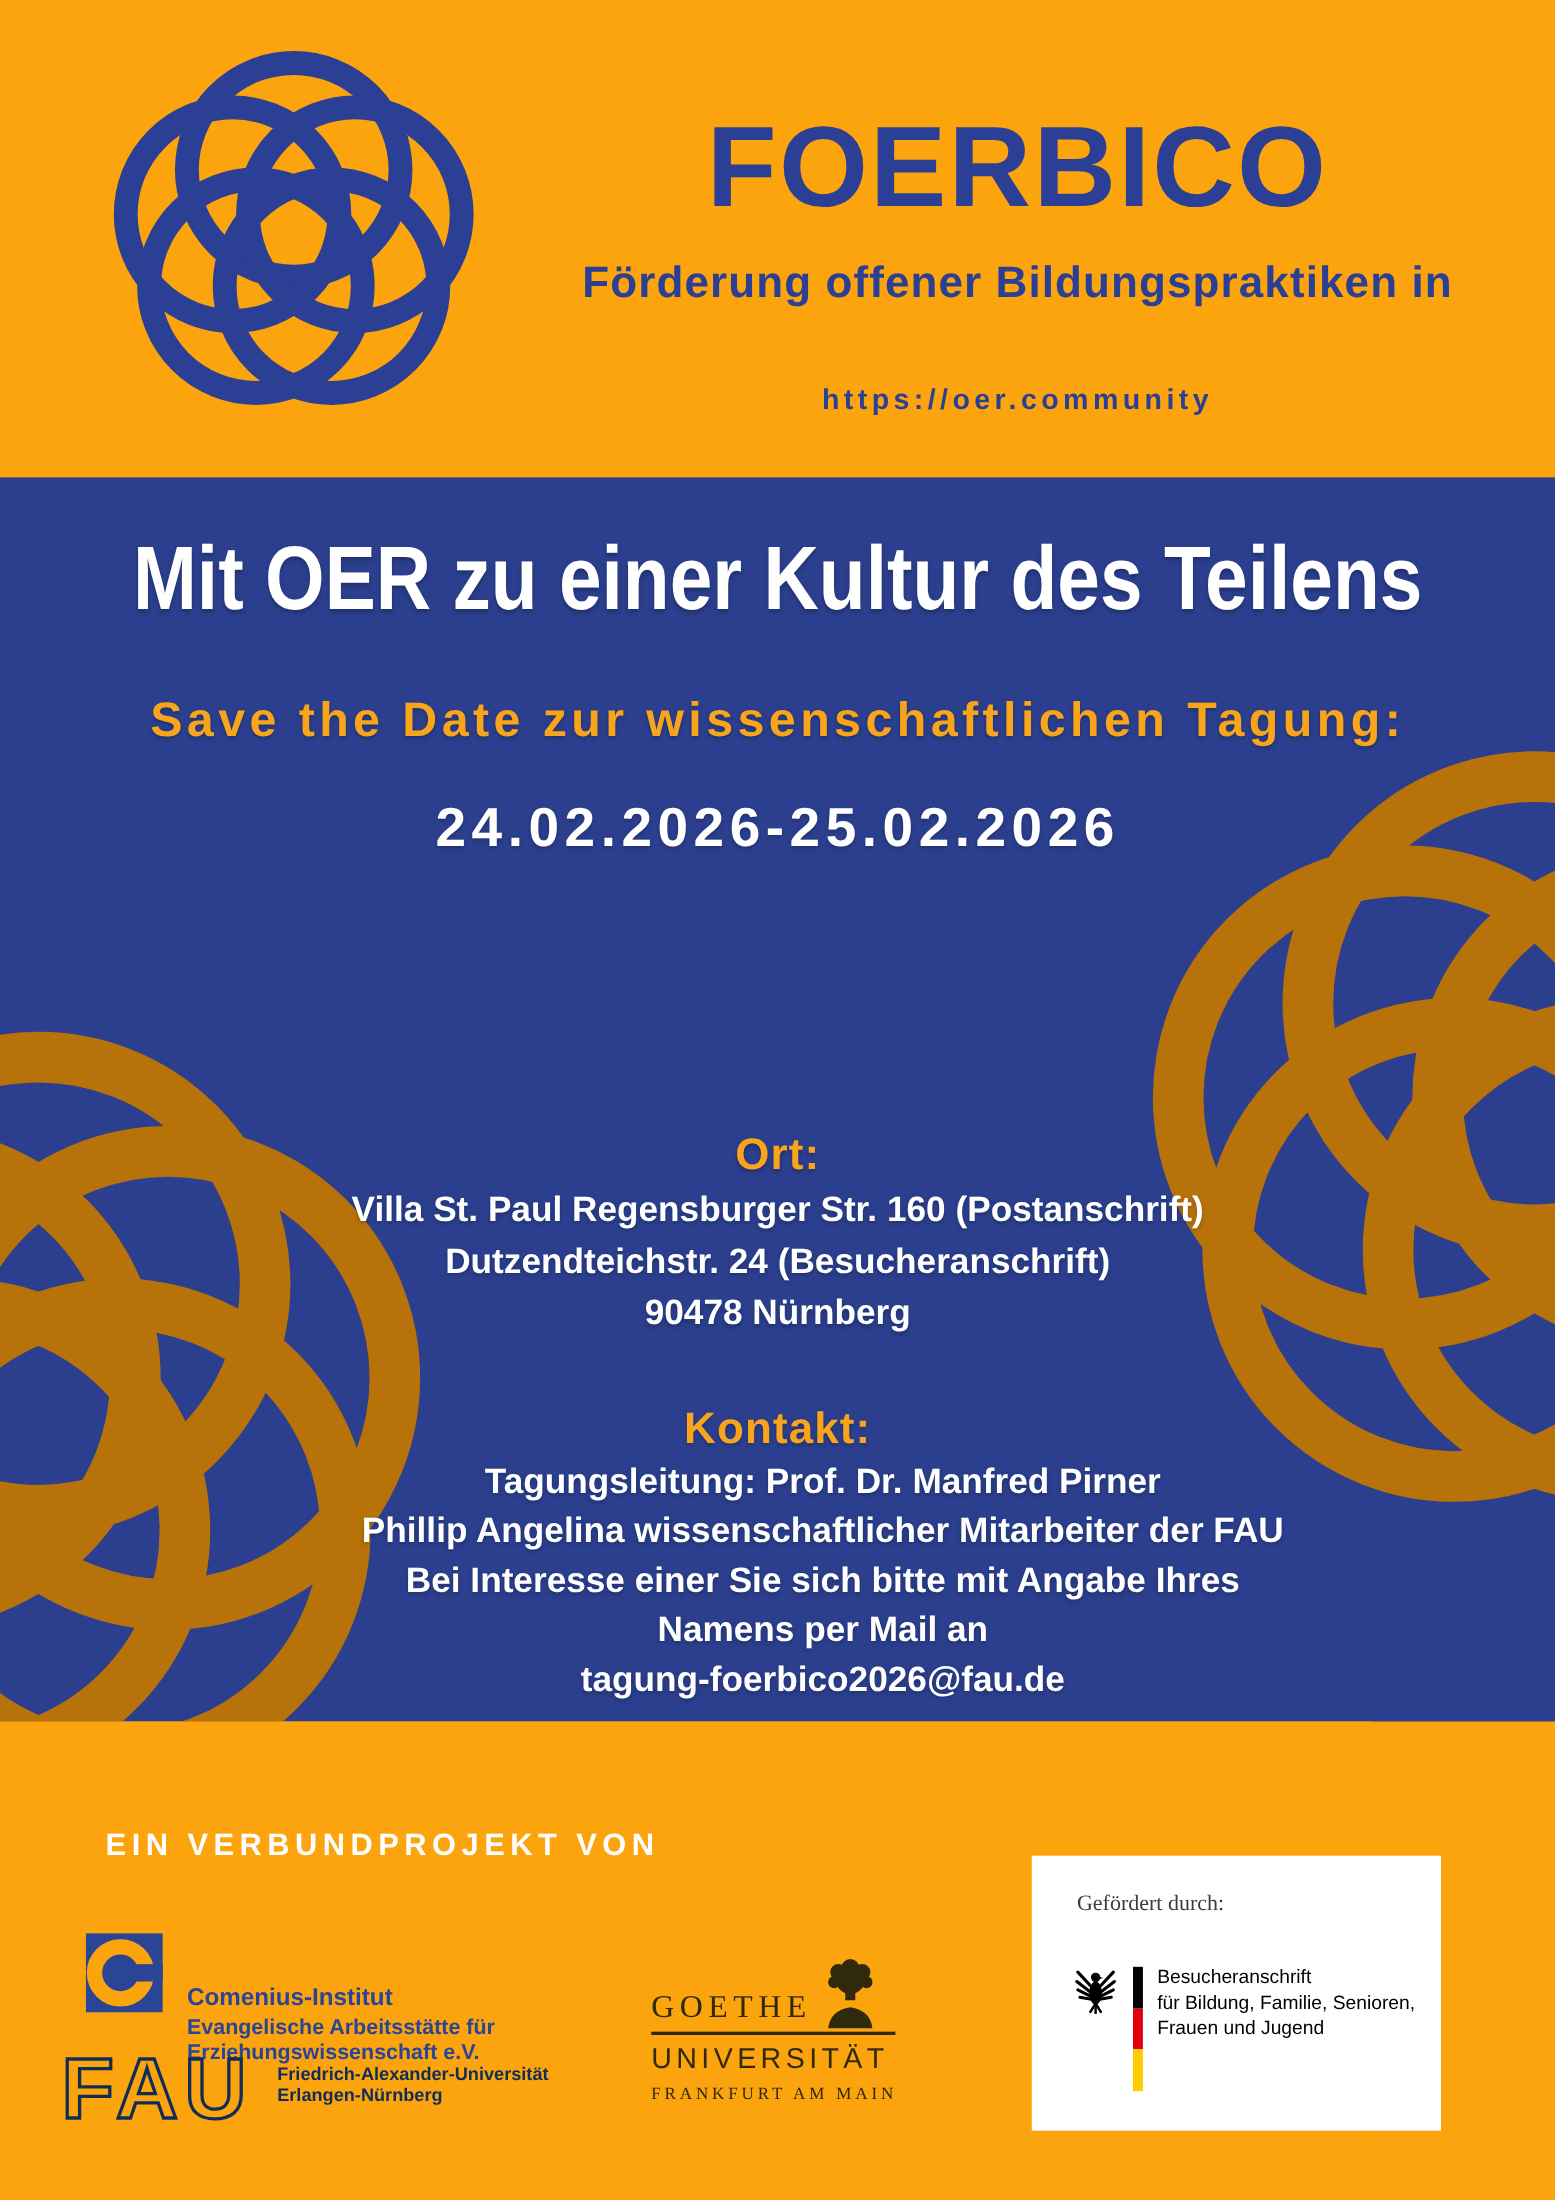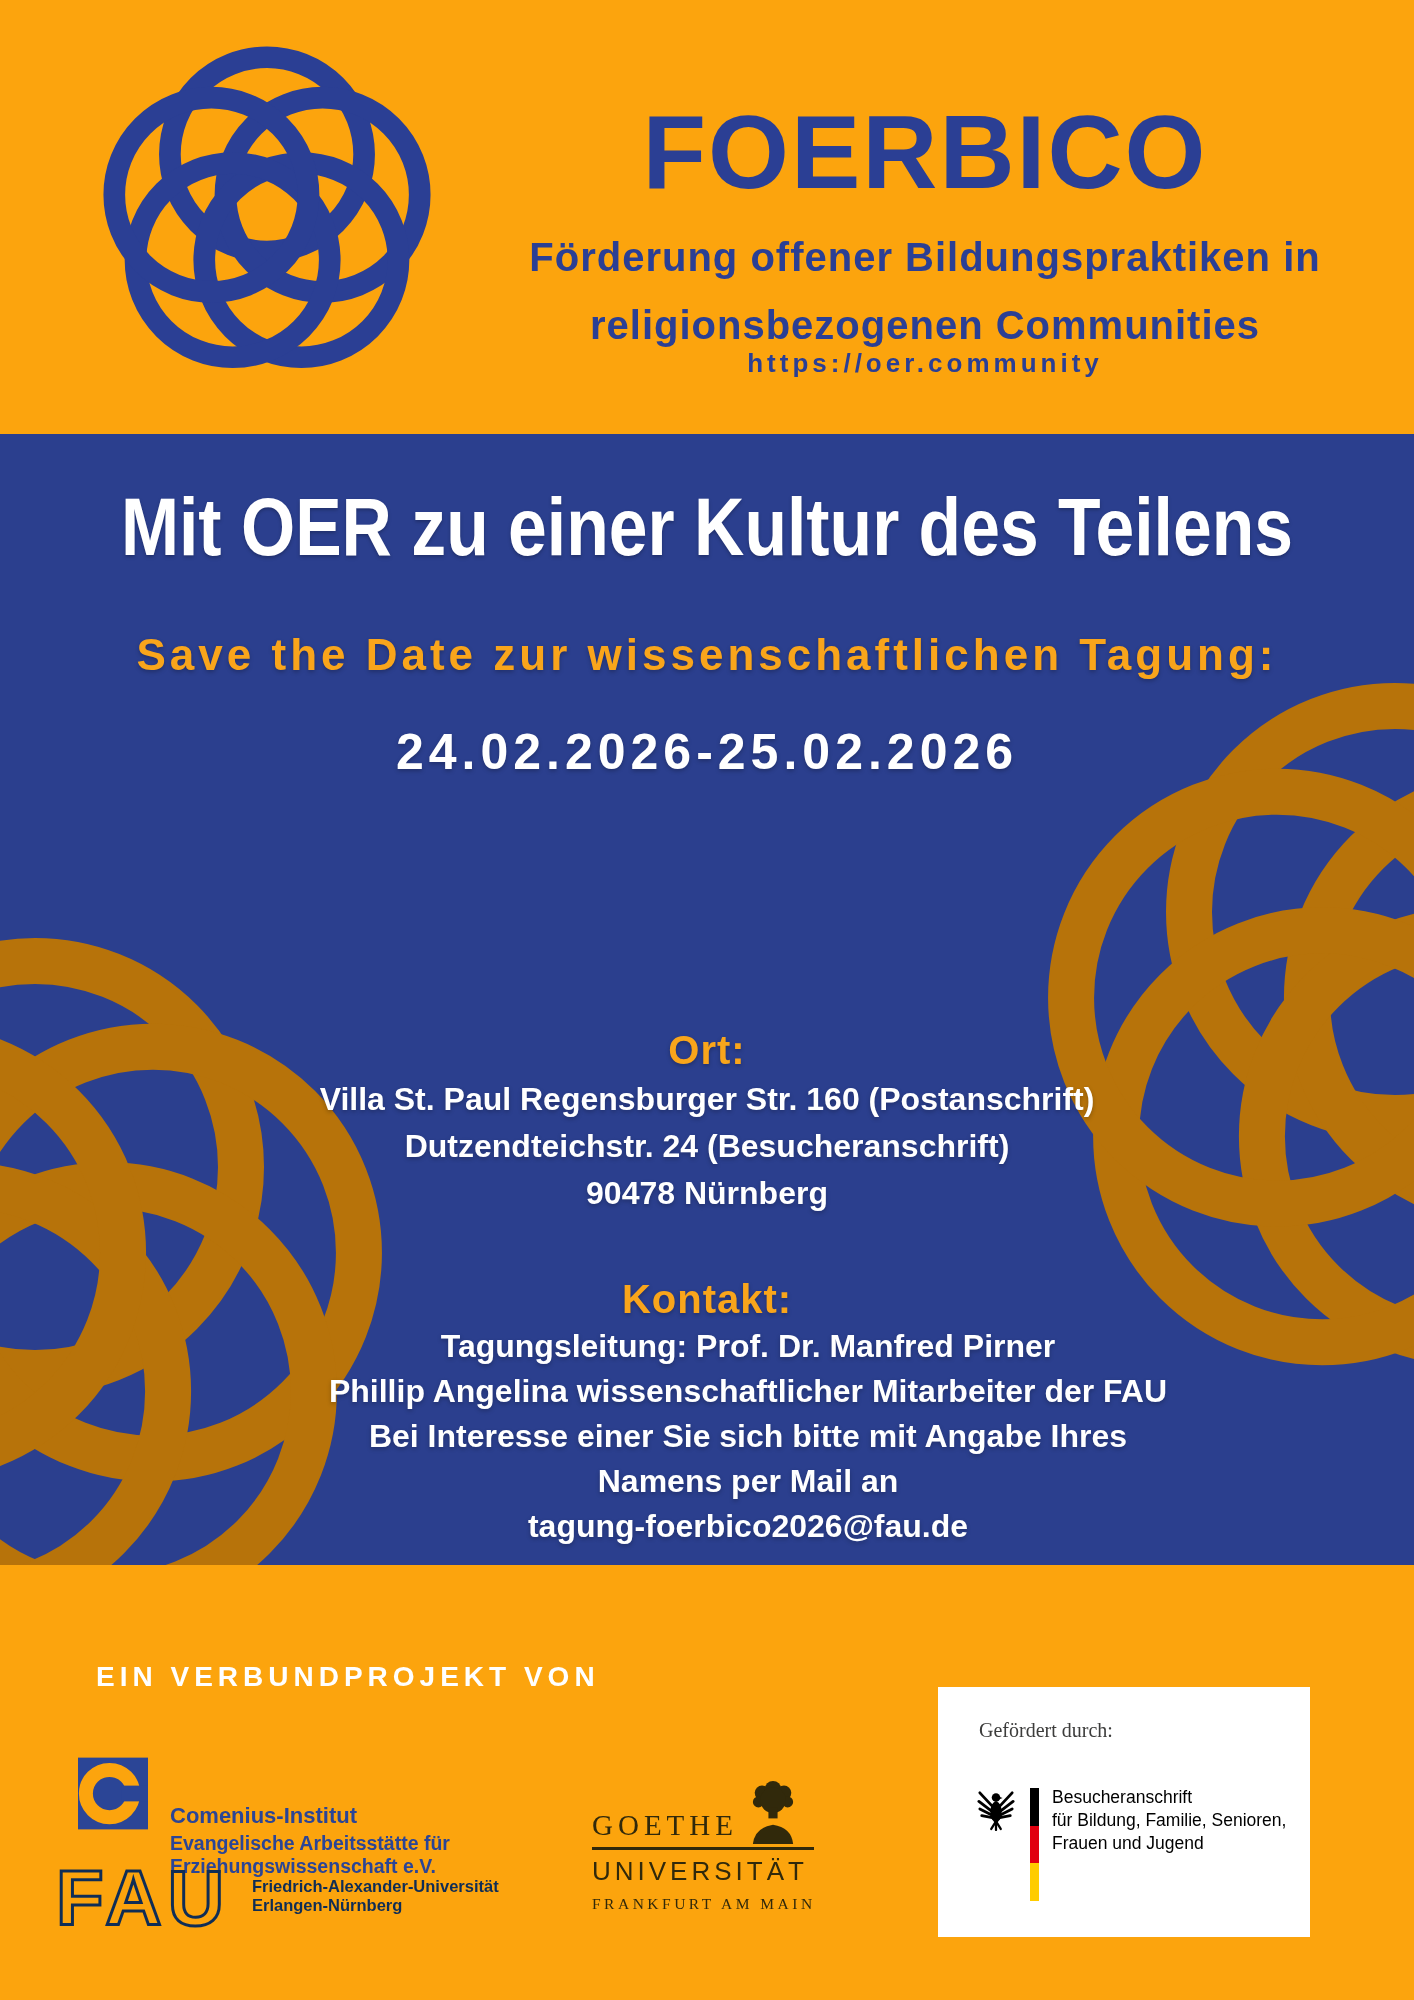--- a/index.html
+++ b/index.html
@@ -71,21 +71,20 @@
       <g fill="none" stroke="currentColor" stroke-width="23">
         <circle cx="0" cy="-62" r="103"></circle>
         <circle cx="58.97" cy="-19.16" r="103"></circle>
         <circle cx="36.45" cy="50.16" r="103"></circle>
         <circle cx="-36.45" cy="50.16" r="103"></circle>
         <circle cx="-58.97" cy="-19.16" r="103"></circle>
       </g>
     </svg>
     <div class="abs brand-blue foerbico-title" style="left:460px; width:930px; text-align:center;">FOERBICO</div>
     <div class="abs brand-blue subtitle sub1" style="left:460px; width:930px; text-align:center;">Förderung offener Bildungspraktiken in</div>
-    <div class="abs brand-blue subtitle sub2" style="left:460px; width:930px; text-align:center;">religionsbezogenen Communities</div>
     <div class="abs brand-blue header-url" style="left:460px; width:930px; text-align:center;">https://oer.community</div>
   </div>
 
   <div class="main">
 
     <svg class="abs rosette" style="left:-315px; top:501px;" width="700" height="700" viewBox="-175 -178 350 350">
       <g fill="none" stroke="currentColor" stroke-width="23">
         <circle cx="0" cy="-62" r="103"></circle>
         <circle cx="58.97" cy="-19.16" r="103"></circle>
         <circle cx="36.45" cy="50.16" r="103"></circle>

